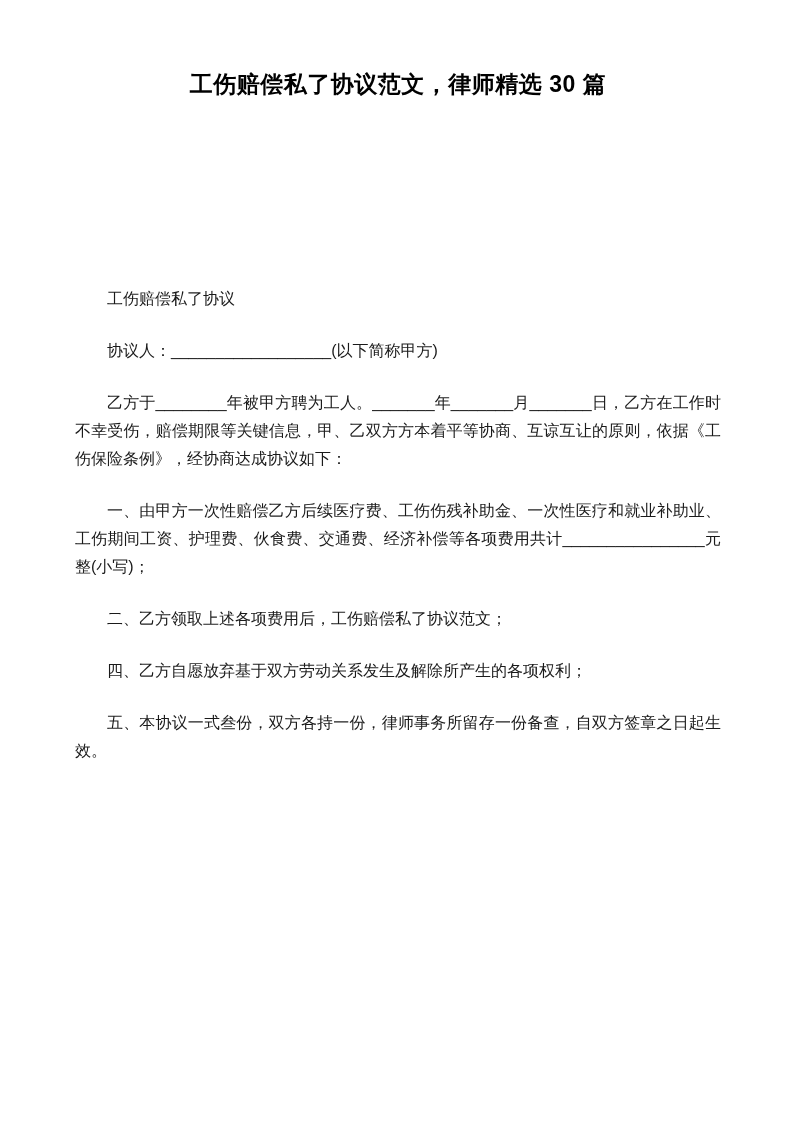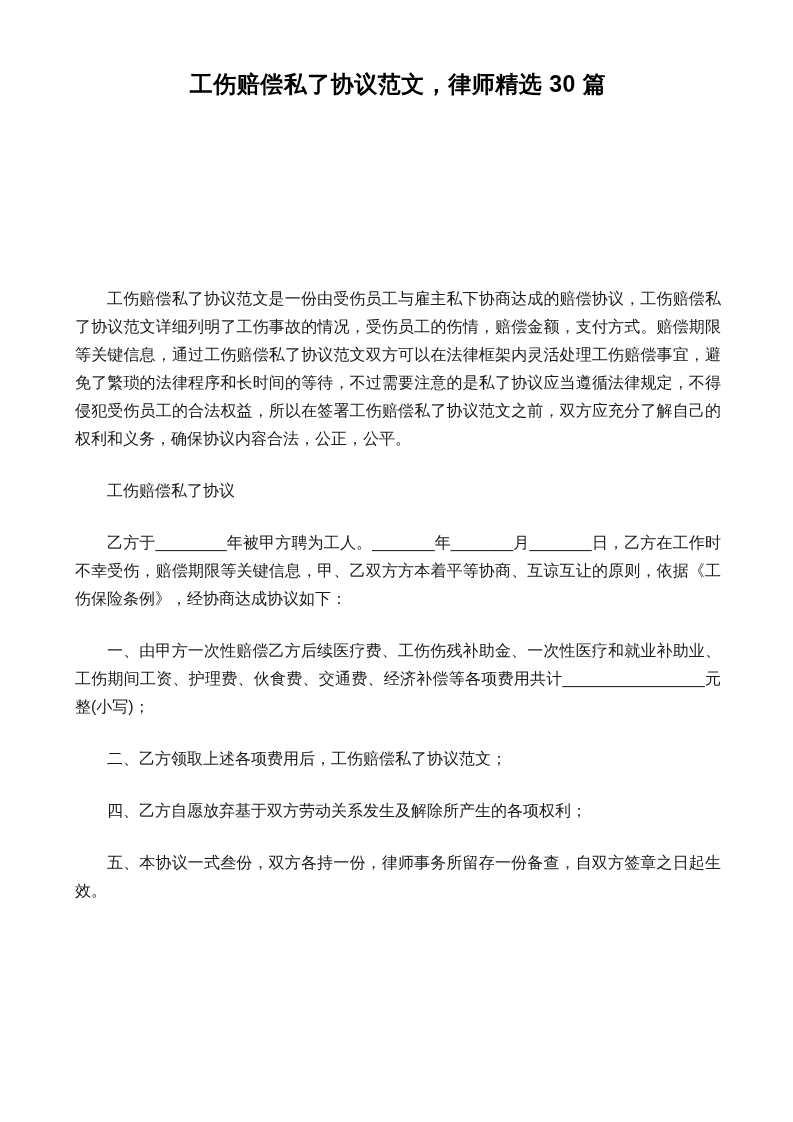--- a/index.html
+++ b/index.html
@@ -40,24 +40,24 @@
     word-break: break-all;
     color: #1a1a1a;
   }
 </style>
 </head>
 <body>
 
 <div class="page">
   <h1 class="doc-title">工伤赔偿私了协议范文，律师精选 30 篇</h1>
 
-  <p class="doc-paragraph">工伤赔偿私了协议范文是一份由受伤员工与雇主私下协商达成的赔偿协议，工伤赔偿私了协议范文详细列明了工伤事故的情况，受伤员工的伤情，赔偿金额，支付方式。赔偿期限等关键信息，通过工伤赔偿私了协议范文双方可以在法律框架内灵活处理工伤赔偿事宜，避免了繁琐的法律程序和长时间的等待，不过需要注意的是私了协议应当遵循法律规定，不得侵犯受伤员工的合法权益，所以在签署工伤赔偿私了协议范文之前，双方应充分了解自己的权利和义务，确保协议内容合法，公正，公平。</p>
 
   <p class="doc-paragraph">工伤赔偿私了协议</p>
 
+  <p class="doc-paragraph">协议人：__________________(以下简称甲方)</p>
 
 
   <p class="doc-paragraph">乙方于________年被甲方聘为工人。_______年_______月_______日，乙方在工作时不幸受伤，赔偿期限等关键信息，甲、乙双方方本着平等协商、互谅互让的原则，依据《工伤保险条例》，经协商达成协议如下：</p>
 
   <p class="doc-paragraph">一、由甲方一次性赔偿乙方后续医疗费、工伤伤残补助金、一次性医疗和就业补助业、工伤期间工资、护理费、伙食费、交通费、经济补偿等各项费用共计________________元整(小写)；</p>
 
   <p class="doc-paragraph">二、乙方领取上述各项费用后，工伤赔偿私了协议范文；</p>
 
 
   <p class="doc-paragraph">四、乙方自愿放弃基于双方劳动关系发生及解除所产生的各项权利；</p>

